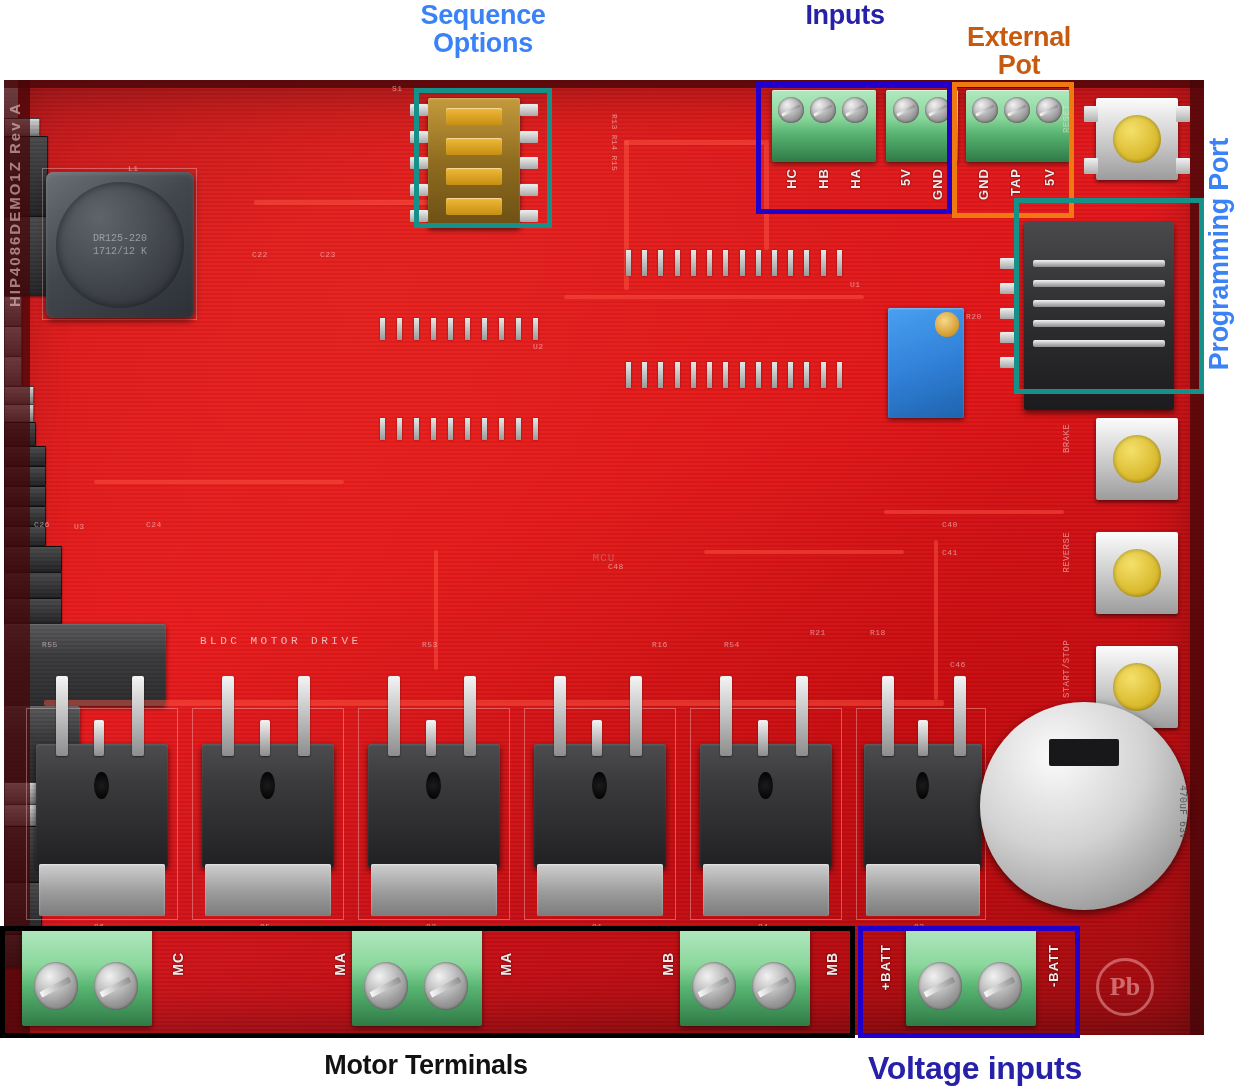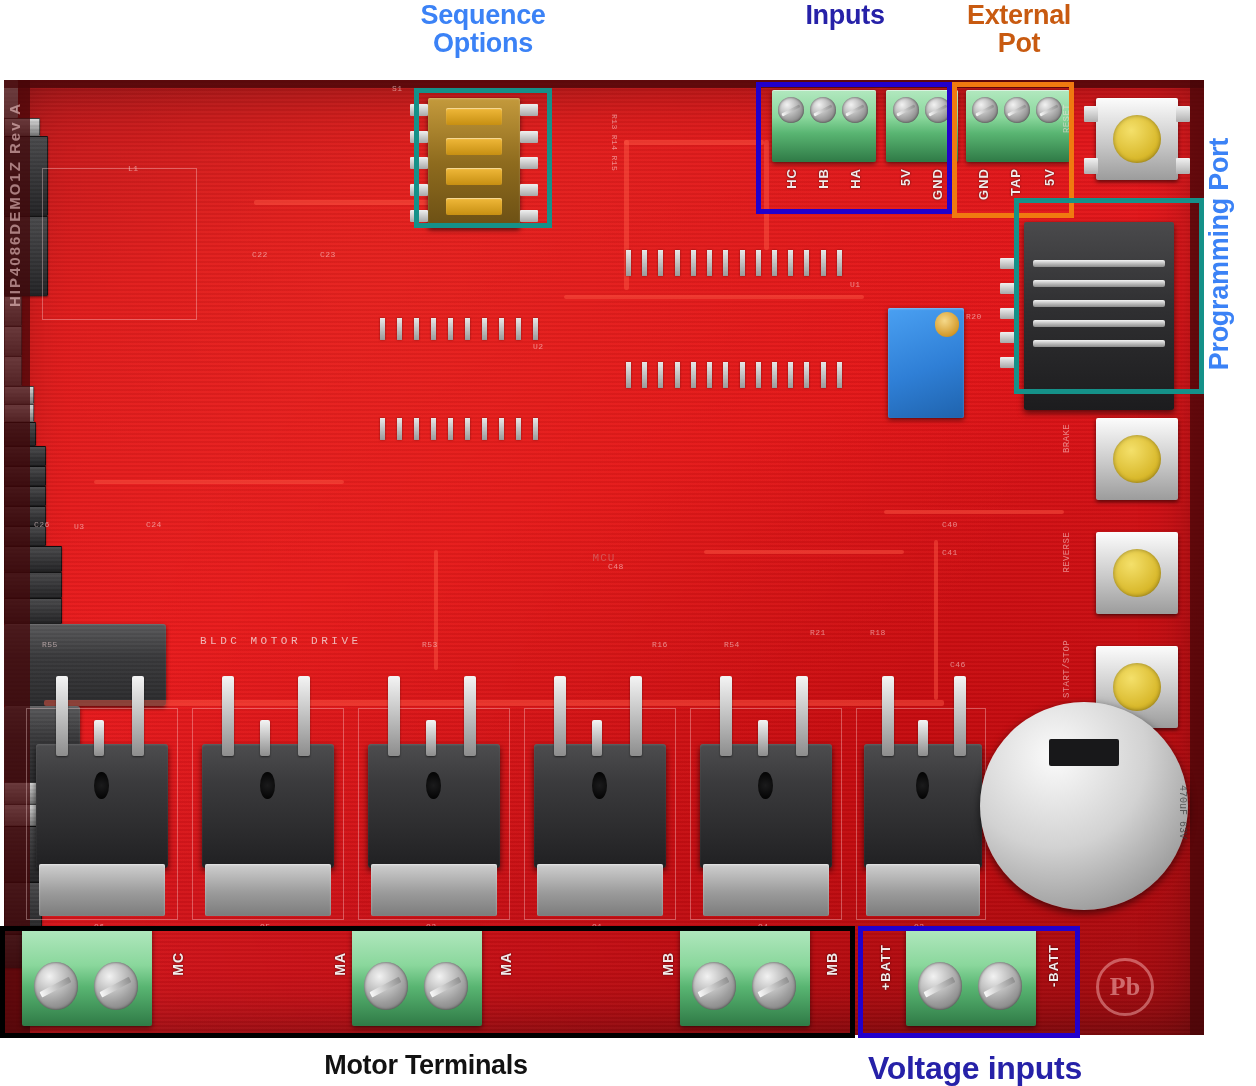--- a/index.html
+++ b/index.html
@@ -4,21 +4,21 @@
 <style>
   html,body{margin:0;padding:0;background:#fff;}
   body{width:1256px;height:1086px;position:relative;overflow:hidden;
        font-family:"Liberation Sans", sans-serif;}
 
   
   .ann-label{position:absolute;font-weight:bold;line-height:1.02;text-align:center;
              letter-spacing:-0.3px;}
   .ann-teal{color:#3b82f6;}
   .ann-blue{color:#2621a8;}
-  .ann-orange{color:#c85a10;}
+  .ann-orange{color:#c85a10;margin-top:22px;}
   .ann-black{color:#121212;}
   .vert{writing-mode:vertical-rl;transform:rotate(180deg);}
 
   
   .ann-box{position:absolute;box-sizing:border-box;background:transparent;}
   .bx-teal{border:5px solid #159189;}
   .bx-blue{border:5px solid #2200cc;}
   .bx-orange{border:5px solid #f07a10;}
   .bx-black{border:5px solid #000;}
 
@@ -191,20 +191,26 @@
   <div class="trace" style="left:760px;top:60px;width:5px;height:110px;"></div>
   <div class="trace" style="left:560px;top:215px;width:300px;height:4px;"></div>
   <div class="trace" style="left:90px;top:400px;width:250px;height:4px;"></div>
   <div class="trace" style="left:880px;top:430px;width:180px;height:4px;"></div>
   <div class="trace" style="left:930px;top:460px;width:4px;height:160px;"></div>
   <div class="trace" style="left:40px;top:620px;width:900px;height:6px;"></div>
   <div class="trace" style="left:700px;top:470px;width:200px;height:4px;"></div>
   <div class="trace" style="left:430px;top:470px;width:4px;height:120px;"></div>
 
   <div class="silk-out" style="left:38px;top:88px;width:155px;height:152px;"></div>
+  <div class="induct" style="left:42px;top:92px;width:148px;height:146px;">
+    <div class="induct-txt">
+      <span>DR125-220</span>
+      <span>1712/12 K</span>
+    </div>
+  </div>
   <div class="silk" style="left:124px;top:84px;">L1</div>
   <div class="pad" style="left:178px;top:140px;width:14px;height:38px;"></div>
 
   <div class="smd" style="left:96px;top:44px;width:34px;height:16px;"></div>
 
   <div class="smd-dark" style="left:240px;top:88px;width:42px;height:78px;"></div>
   <div class="smd-dark" style="left:308px;top:88px;width:42px;height:78px;"></div>
   <div class="silk" style="left:248px;top:170px;">C22</div>
   <div class="silk" style="left:316px;top:170px;">C23</div>
 

